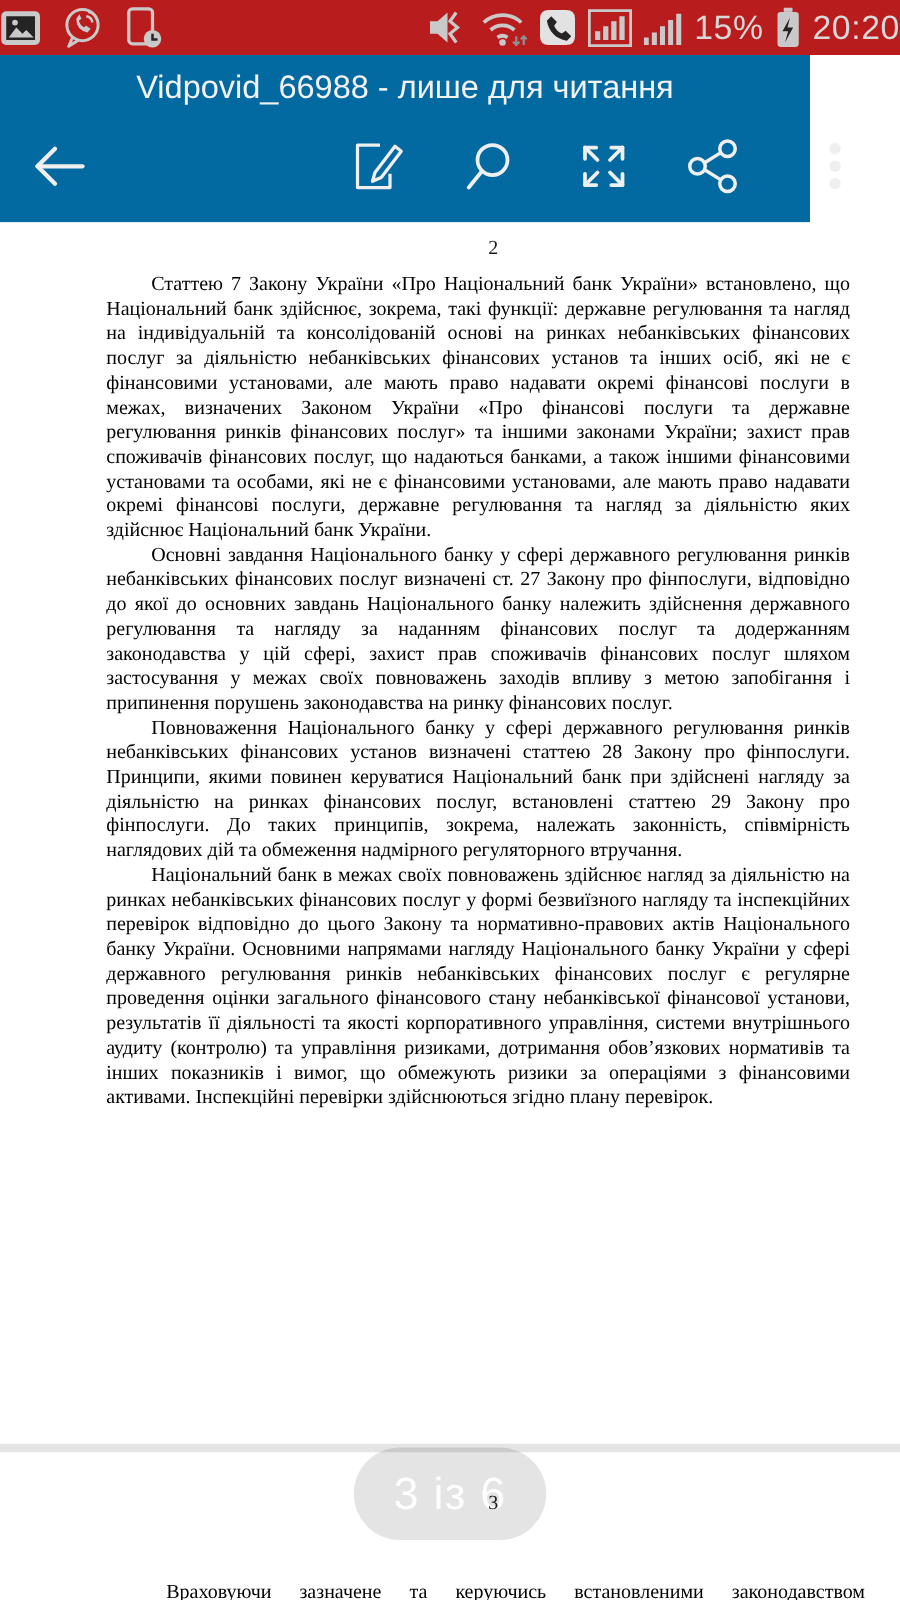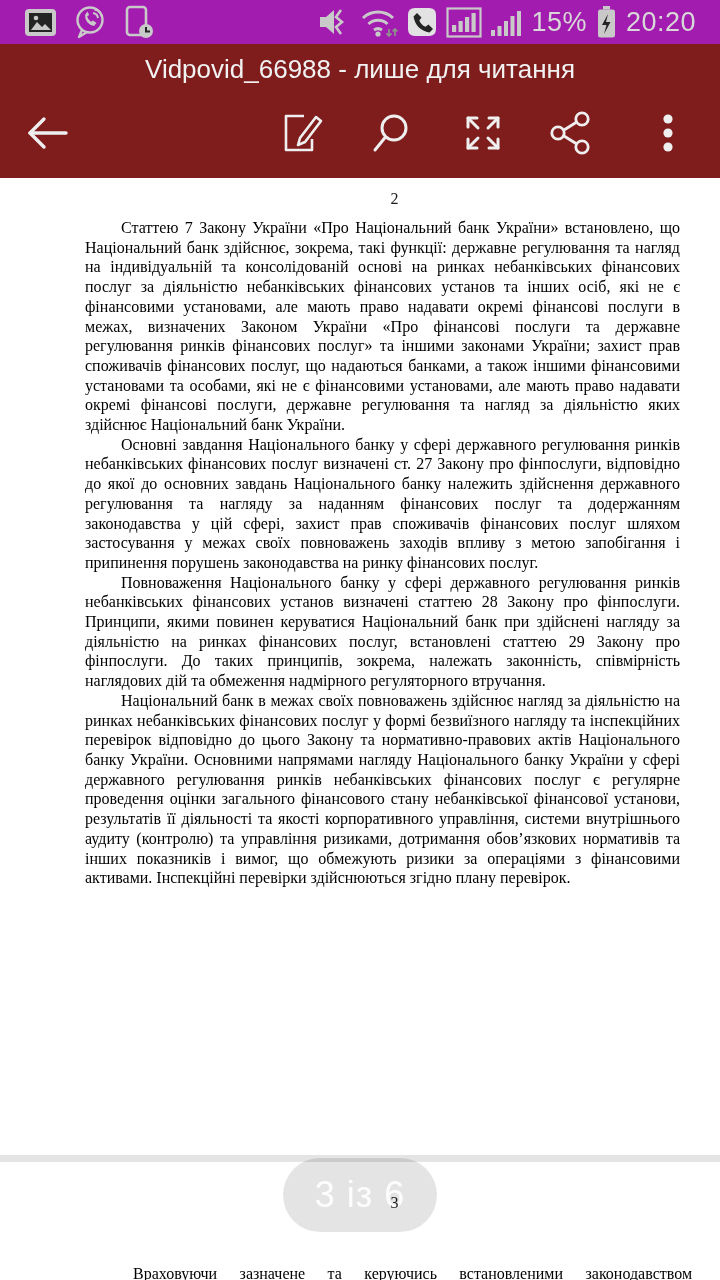--- a/index.html
+++ b/index.html
@@ -2,32 +2,32 @@
 <html><head>
 <meta charset="utf-8">
 <style>
   * { box-sizing: border-box; margin: 0; padding: 0; }
   html, body { width: 720px; height: 1280px; overflow: hidden; }
   body { position: relative; background: #ffffff; font-family: "Liberation Sans", sans-serif; }
 
   
   .status-bar {
     position: absolute; top: 0; left: 0; width: 720px; height: 44px;
-    background: #a21caf; color: #d6d6d6;
-    display: flex; align-items: center; padding: 0 24px;
+    background: #b91c1c; color: #d6d6d6;
+    display: flex; align-items: center; padding: 0 0;
   }
   .sb-left { display: flex; align-items: center; gap: 16px; }
   .sb-right { margin-left: auto; display: flex; align-items: center; gap: 9px; }
   .sb-text { font-size: 27px; color: #d8d8d8; letter-spacing: 0.5px; }
   .sb-icon svg { display: block; }
 
   
   .header {
-    position: absolute; top: 44px; left: 0; width: 720px; height: 134px;
-    background: #7f1d1d;
+    position: absolute; top: 44px; left: 0; width: 648px; height: 134px;
+    background: #0369a1;
   }
   .doc-title {
     position: absolute; top: 10px; left: 0; width: 100%;
     text-align: center; color: #f2f2f2; font-size: 26px; font-weight: 400;
     white-space: nowrap;
   }
   .toolbar-icon { position: absolute; top: 65px; width: 48px; height: 48px; cursor: pointer; }
   .toolbar-icon svg { display: block; width: 48px; height: 48px; }
   .ti-back { left: 22px; }
   .ti-edit { left: 276px; }

